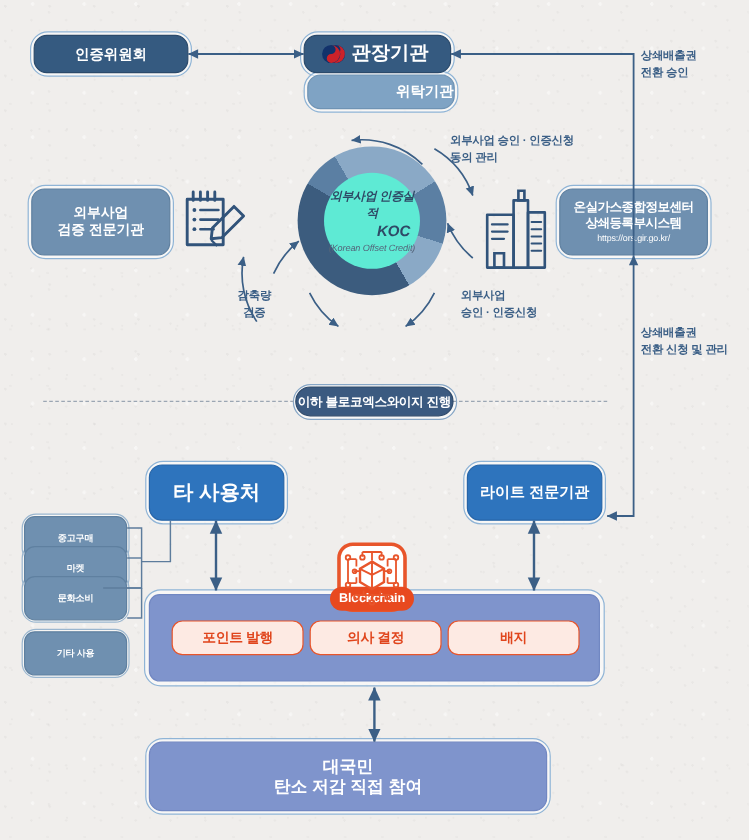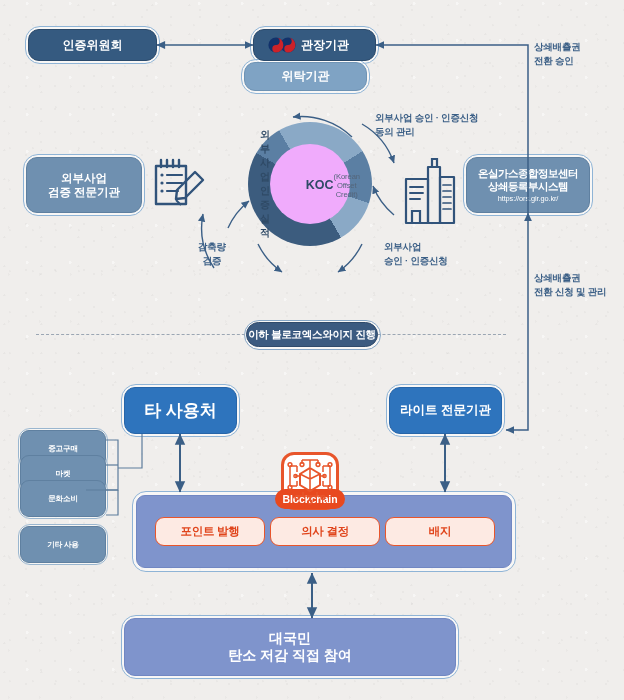--- a/index.html
+++ b/index.html
@@ -88,26 +88,27 @@
   }
   #koc-donut .ring {
     position: absolute;
     inset: 0;
     border-radius: 50%;
   }
   #koc-donut .hole {
     position: absolute;
     inset: 22px;
     border-radius: 50%;
-    background: #f0abfc;
+    background: #5eead4;
     display: flex;
-    flex-direction: row;
+    flex-direction: column;
     align-items: center;
     justify-content: center;
     text-align: center;
+    font-style: italic;
   }
   #koc-title  { font-size: 10px; font-weight: bold; color: #2f4a66; letter-spacing: -.3px; }
   #koc-abbrev { font-size: 12.5px; font-weight: bold; color: #2f4a66; margin-top: 1px; padding-left: 36px; }
   #koc-sub    { font-size: 7.6px; color: #54657a; margin-top: 2px; letter-spacing: -.1px; }
 
   
   .chip {
     position: absolute;
     width: 86px; height: 37px;
     display: flex; align-items: center; justify-content: center;
@@ -125,21 +126,21 @@
     inset: -3px;
     border-radius: 12px;
     border: 1.2px solid #9ab6cf;
     background: rgba(255,255,255,.45);
     z-index: -1;
   }
 
   
   #platform-panel {
     position: absolute;
-    left: 136px; top: 495px;
+    left: 124px; top: 495px;
     width: 376px; height: 73px;
     background: #7f94cc;
     border: 1px solid #7187c2;
     border-radius: 9px;
   }
   #platform-panel::before {
     content: "";
     position: absolute;
     inset: -5px;
     border-radius: 14px;
@@ -321,29 +322,29 @@
       <circle cx="25" cy="46" r="1.9"></circle>
       <circle cx="10.5" cy="20" r="1.6"></circle>
       <circle cx="39.5" cy="20" r="1.6"></circle>
     </g>
   </svg>
 
   <div class="node node-navy" style="left:28px; top:29px; width:129px; height:32px; font-size:12px;">
     <span>인증위원회</span>
   </div>
 
-  <div class="node node-navy" style="left:253px; top:29px; width:123px; height:32px; font-size:12px; gap:5px;">
+  <div class="node node-navy" style="left:253px; top:29px; width:123px; height:32px; font-size:16px; gap:5px;">
     <span style="width:16px; height:16px; display:inline-block;"><svg width="16" height="16" viewBox="0 0 16 16">
           <circle cx="8" cy="8" r="7.6" fill="#12326b"></circle>
           <path d="M8 0.6 A7.4 7.4 0 0 1 8 15.4 A3.7 3.7 0 0 1 8 8 A3.7 3.7 0 0 0 8 0.6 z" fill="#cc2229"></path>
         </svg></span>
     <span>관장기관</span>
   </div>
 
-  <div class="node node-steel" style="left:244px; top:62px; width:123px; height:29px; font-size:12px;">
+  <div class="node node-steel" style="left:256px; top:62px; width:123px; height:29px; font-size:12px;justify-content:flex-end;">
     <span>위탁기관</span>
   </div>
 
   <div class="note" style="left:534px; top:40px;">상쇄배출권
 전환 승인</div>
 
   <div class="node node-slate" style="left:26px; top:157px; width:116px; height:56px; font-size:11.5px; white-space:pre-line;">
     <span>외부사업
 검증 전문기관</span>
   </div>

